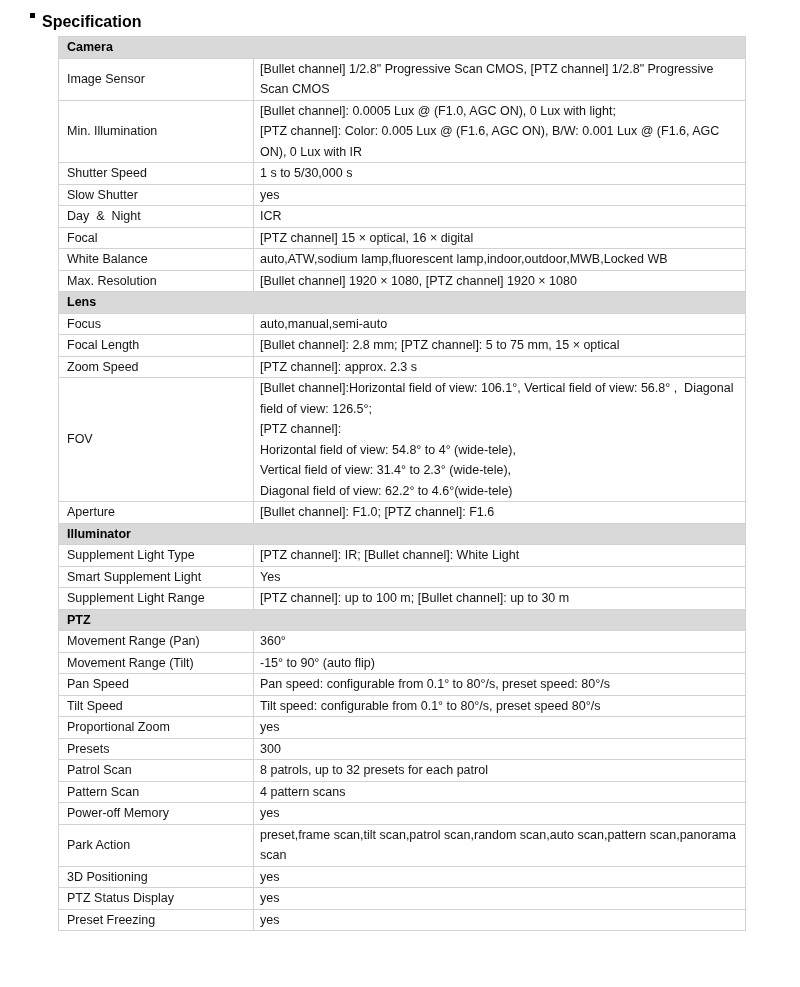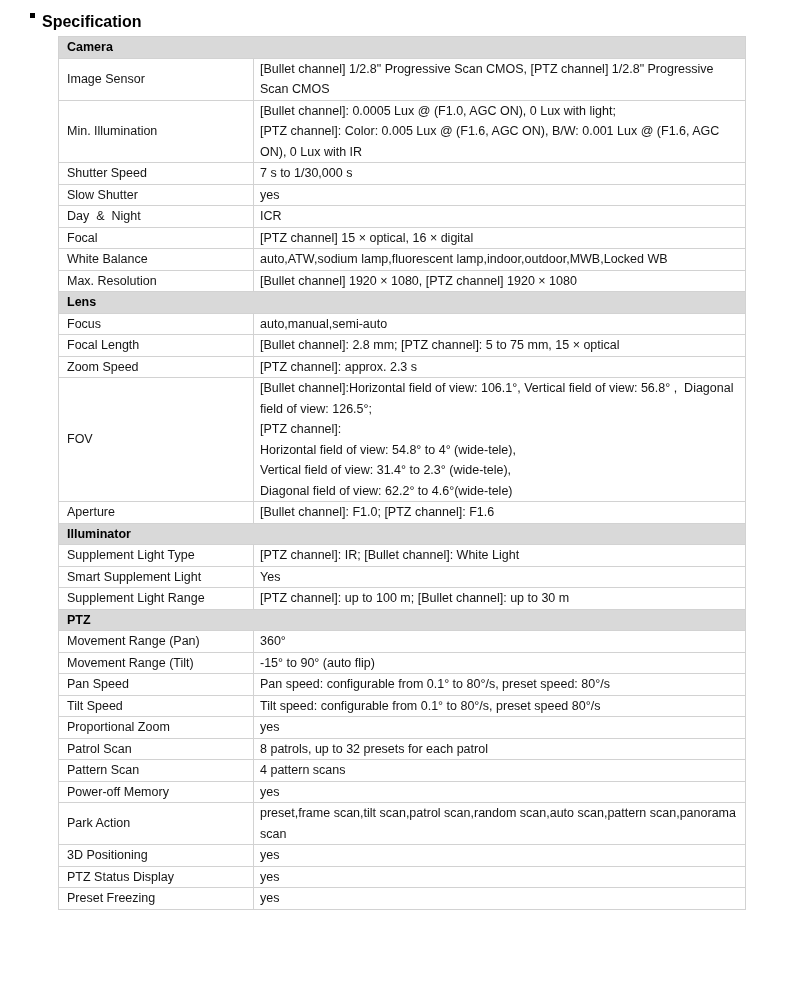--- a/index.html
+++ b/index.html
@@ -82,21 +82,21 @@
       <tr>
         <td class="label">Image Sensor</td>
         <td class="value"><div>[Bullet channel] 1/2.8" Progressive Scan CMOS, [PTZ channel] 1/2.8" Progressive Scan CMOS</div></td>
       </tr>
       <tr>
         <td class="label">Min. Illumination</td>
         <td class="value"><div>[Bullet channel]: 0.0005 Lux @ (F1.0, AGC ON), 0 Lux with light;</div><div>[PTZ channel]: Color: 0.005 Lux @ (F1.6, AGC ON), B/W: 0.001 Lux @ (F1.6, AGC ON), 0 Lux with IR</div></td>
       </tr>
       <tr>
         <td class="label">Shutter Speed</td>
-        <td class="value"><div>7 s to 1/30,000 s</div></td>
+        <td class="value"><div>1 s to 5/30,000 s</div></td>
       </tr>
       <tr>
         <td class="label">Slow Shutter</td>
         <td class="value"><div>yes</div></td>
       </tr>
       <tr>
         <td class="label">Day  &amp;  Night</td>
         <td class="value"><div>ICR</div></td>
       </tr>
       <tr>
@@ -164,20 +164,24 @@
         <td class="label">Pan Speed</td>
         <td class="value"><div>Pan speed: configurable from 0.1° to 80°/s, preset speed: 80°/s</div></td>
       </tr>
       <tr>
         <td class="label">Tilt Speed</td>
         <td class="value"><div>Tilt speed: configurable from 0.1° to 80°/s, preset speed 80°/s</div></td>
       </tr>
       <tr>
         <td class="label">Proportional Zoom</td>
         <td class="value"><div>yes</div></td>
+      </tr>
+      <tr>
+        <td class="label">Presets</td>
+        <td class="value"><div>300</div></td>
       </tr>
       <tr>
         <td class="label">Patrol Scan</td>
         <td class="value"><div>8 patrols, up to 32 presets for each patrol</div></td>
       </tr>
       <tr>
         <td class="label">Pattern Scan</td>
         <td class="value"><div>4 pattern scans</div></td>
       </tr>
       <tr>

